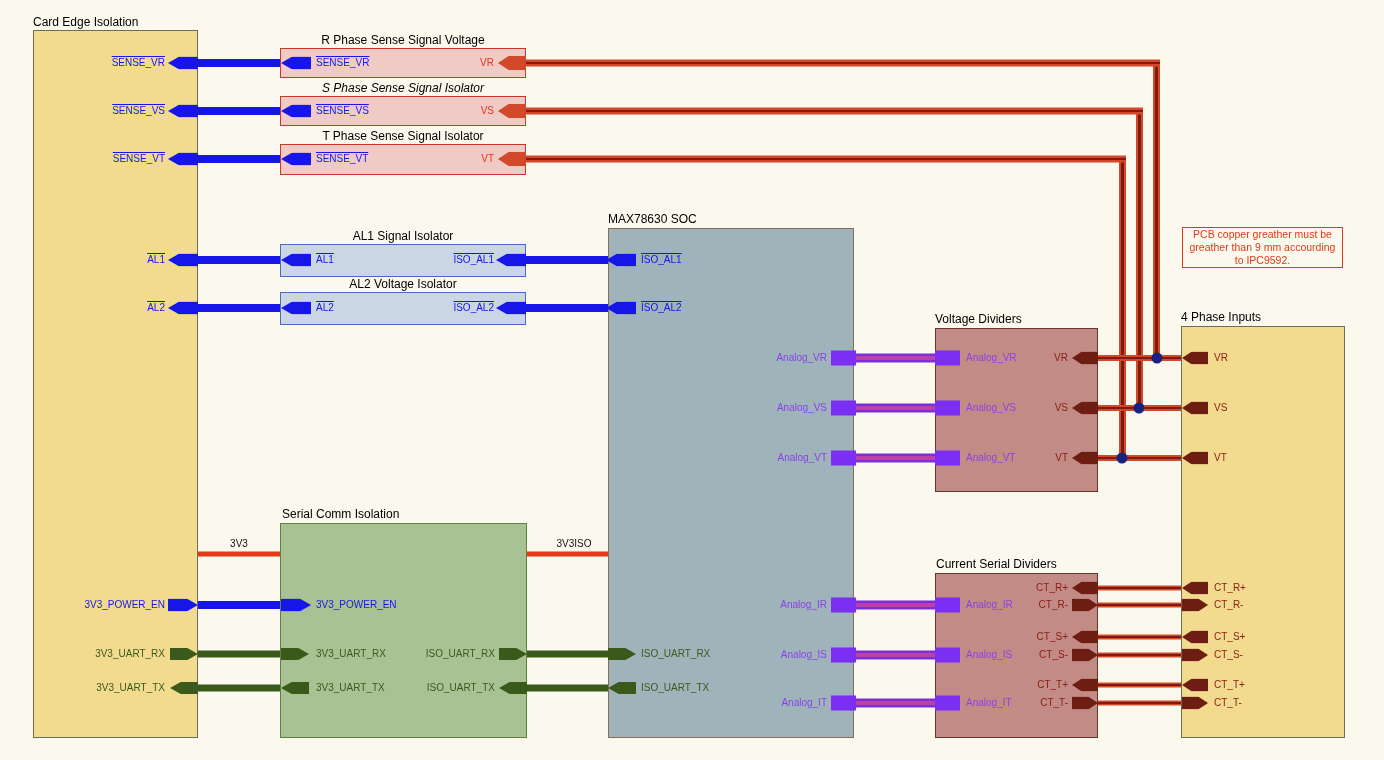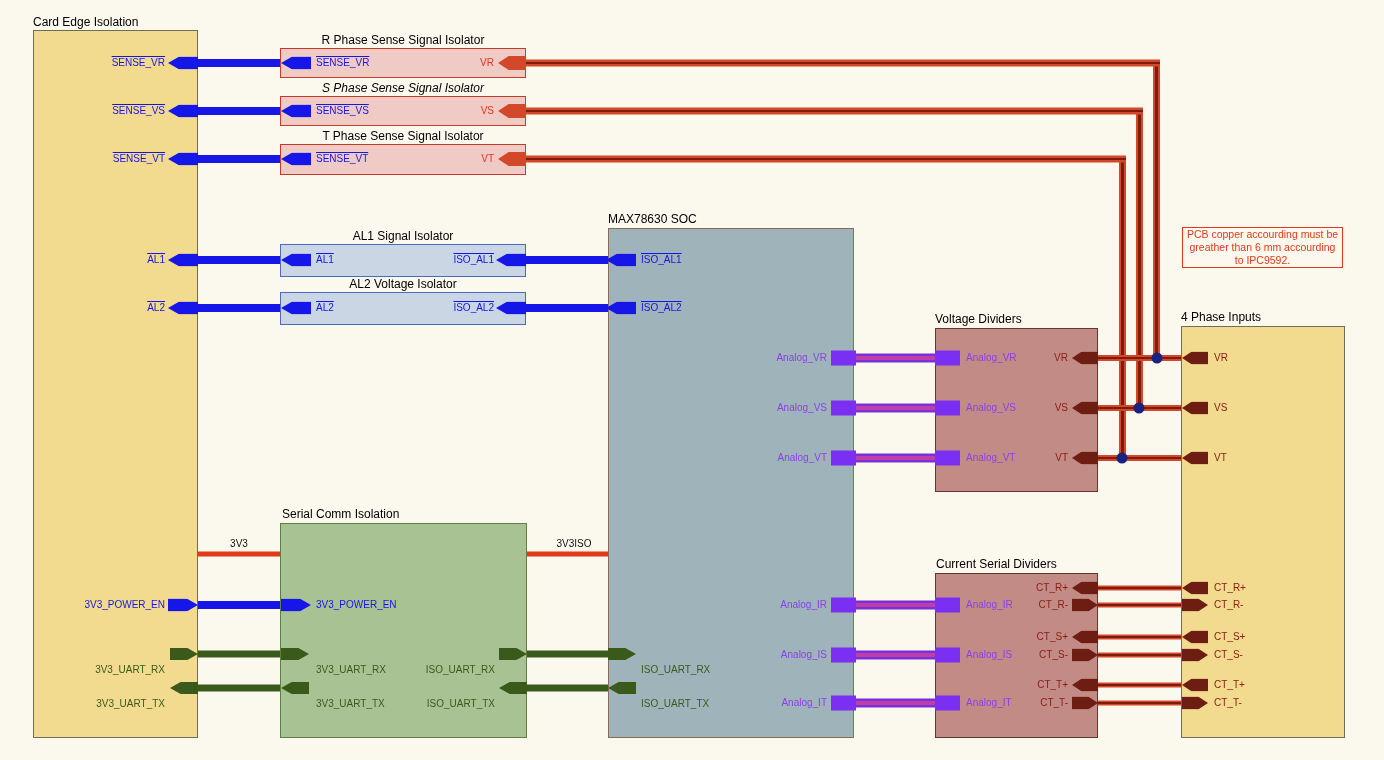--- a/index.html
+++ b/index.html
@@ -18,21 +18,21 @@
   .title { position:absolute; z-index:3; font-size:12px; color:#000; white-space:nowrap; }
   .tc { text-align:center; }
 
   .pl { position:absolute; z-index:3; font-size:10px; line-height:12px; white-space:nowrap; transform:translateY(-50%); }
   .pr { text-align:right; }
   .ovl { text-decoration:overline; }
   .c-blue   { color:#1616E8; }
   .c-red    { color:#E8321E; }
   .c-maroon { color:#8B2015; }
   .c-purple { color:#8A42E8; }
-  .c-green  { color:#3A5A1C;margin-top:16px; }
+  .c-green  { color:#3A5A1C; }
   .c-black  { color:#111; }
 
   .wh { position:absolute; z-index:2; transform:translateY(-50%); }
   .wv { position:absolute; z-index:2; }
   .w-blue  { height:8px; background:#1616E8; }
   .w-green { height:7px; background:#3A5A1C; }
   .w-redsolid { height:5px; background:#E2391B; }
   .w-red7  { height:7px; background:linear-gradient(to bottom,#D1492A 0 29%,#7E1B0E 29% 71%,#D1492A 71% 100%); }
   .w-red7v { width:7px;  background:linear-gradient(to right, #D1492A 0 29%,#7E1B0E 29% 71%,#D1492A 71% 100%); }
   .w-red6  { height:6px; background:linear-gradient(to bottom,#D1492A 0 30%,#7E1B0E 30% 70%,#D1492A 70% 100%); }
@@ -63,34 +63,34 @@
   <div class="block b-pink" style="left:280px;top:144px;width:246px;height:31px;"></div>
   <div class="block b-lblue" style="left:280px;top:244px;width:246px;height:33px;"></div>
   <div class="block b-lblue" style="left:280px;top:292px;width:246px;height:33px;"></div>
   <div class="block b-soc" style="left:608px;top:228px;width:246px;height:510px;"></div>
   <div class="block b-green" style="left:280px;top:523px;width:247px;height:215px;"></div>
   <div class="block b-rose" style="left:935px;top:328px;width:163px;height:164px;"></div>
   <div class="block b-rose" style="left:935px;top:573px;width:163px;height:165px;"></div>
   <div class="block b-tan" style="left:1181px;top:326px;width:164px;height:412px;"></div>
 
   <div class="title" style="left:33px;top:15px;">Card Edge Isolation</div>
-  <div class="title tc" style="left:280px;width:246px;top:33px;">R Phase Sense Signal Isolator</div>
+  <div class="title tc" style="left:280px;width:246px;top:33px;">R Phase Sense Signal Voltage</div>
   <div class="title tc" style="left:280px;width:246px;top:81px;font-style:italic;">S Phase Sense Signal Isolator</div>
   <div class="title tc" style="left:280px;width:246px;top:129px;">T Phase Sense Signal Isolator</div>
   <div class="title tc" style="left:280px;width:246px;top:229px;">AL1 Signal Isolator</div>
   <div class="title tc" style="left:280px;width:246px;top:277px;">AL2 Voltage Isolator</div>
   <div class="title" style="left:608px;top:212px;">MAX78630 SOC</div>
   <div class="title" style="left:282px;top:507px;">Serial Comm Isolation</div>
   <div class="title" style="left:935px;top:312px;">Voltage Dividers</div>
   <div class="title" style="left:936px;top:557px;">Current Serial Dividers</div>
   <div class="title" style="left:1181px;top:310px;">4 Phase Inputs</div>
 
   <div class="note" style="left:1182px;top:227px;width:161px;height:41px;">
-    <div>PCB copper accourding must be</div>
-    <div>greather than 6 mm accourding</div>
+    <div>PCB copper greather must be</div>
+    <div>greather than 9 mm accourding</div>
     <div>to IPC9592.</div>
   </div>
 
   <div class="wh w-blue" style="left:198px;top:63px;width:82px;"></div>
   <div class="wh w-blue" style="left:198px;top:111px;width:82px;"></div>
   <div class="wh w-blue" style="left:198px;top:159px;width:82px;"></div>
   <div class="wh w-blue" style="left:198px;top:260px;width:82px;"></div>
   <div class="wh w-blue" style="left:198px;top:308px;width:82px;"></div>
   <div class="wh w-blue" style="left:526px;top:260px;width:82px;"></div>
   <div class="wh w-blue" style="left:526px;top:308px;width:82px;"></div>

